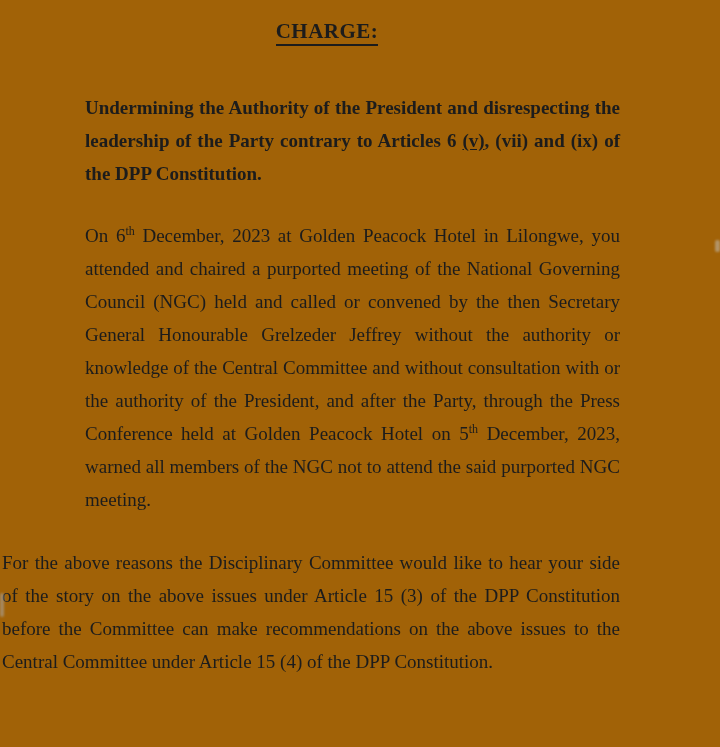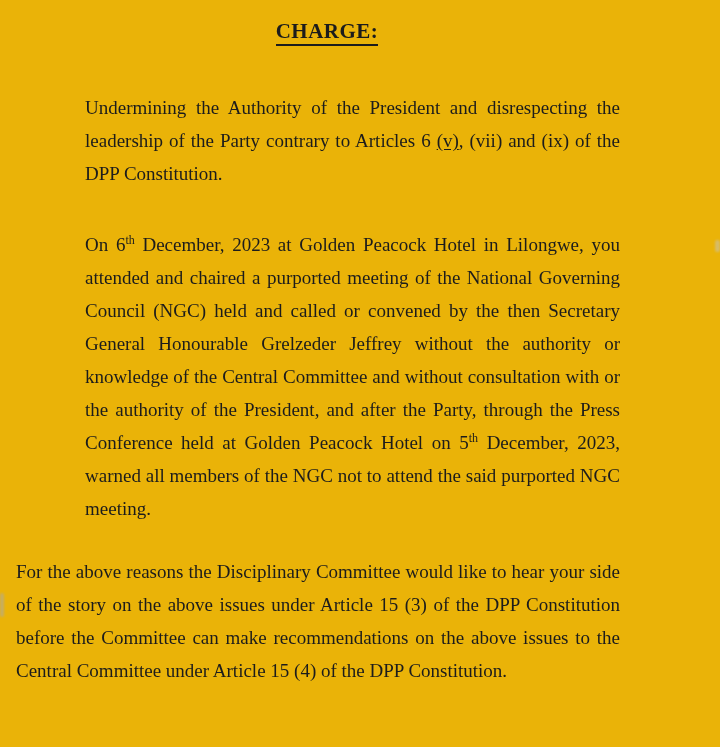--- a/index.html
+++ b/index.html
@@ -6,21 +6,21 @@
   html, body { margin: 0; padding: 0; }
   body {
     width: 720px;
     height: 747px;
     font-family: "Liberation Serif", "DejaVu Serif", serif;
   }
   .page {
     position: relative;
     width: 720px;
     height: 747px;
-    background: #eab308;
+    background: #a16207;
     color: #1c1c1c;
     padding-top: 19px;
     overflow: hidden;
   }
   p { margin: 0; }
 
   .charge-heading {
     text-align: center;
     padding-right: 66px; 
   }
@@ -44,25 +44,25 @@
 
   .body-text {
     font-size: 19px;
     line-height: 33px;
     text-align: justify;
   }
   .p-indent {
     margin-left: 85px;
     margin-right: 100px;
   }
-  .charge-para { margin-top: 45px; }
-  .particulars-para { margin-top: 38px; }
+  .charge-para { margin-top: 45px; font-weight: bold; }
+  .particulars-para { margin-top: 29px; }
   .closing-para {
     margin-top: 30px;
-    margin-left: 16px;
+    margin-left: 2px;
     margin-right: 100px;
   }
 
   .u {
     text-decoration: underline;
     text-underline-offset: 2px;
   }
   sup.ordinal {
     font-size: 12px;
     line-height: 0;

